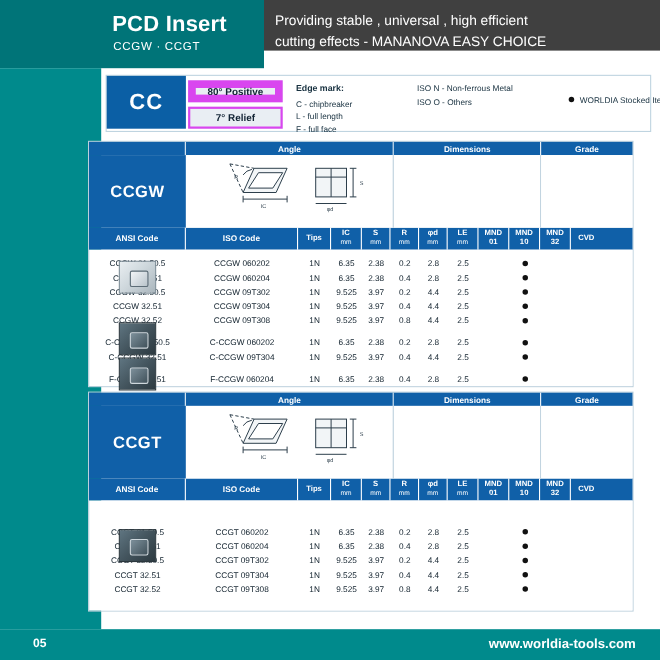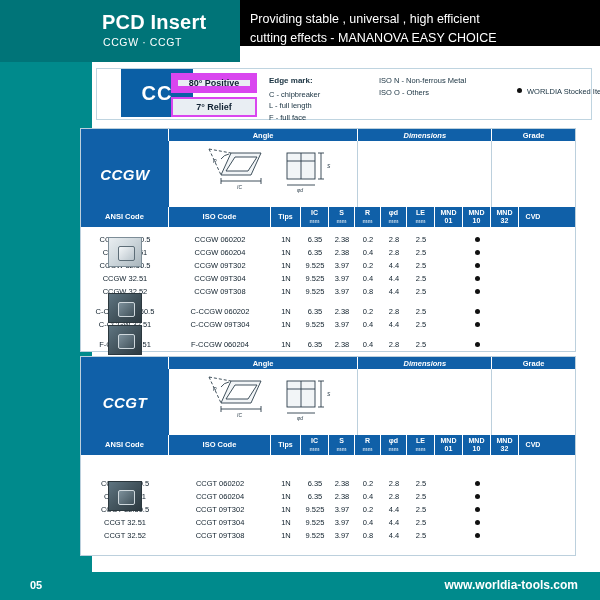--- a/index.html
+++ b/index.html
@@ -13,21 +13,21 @@
     overflow:hidden;
   }
   .page {
     position:relative;
     width:600px; height:600px;
     background:#ffffff;
   }
   
   .header {
     position:absolute; left:0; top:0; width:600px; height:46px;
-    background:#000000;
+    background:#404040;
   }
   .header-left {
     position:absolute; left:0; top:0; width:240px; height:62px;
     background:#007478;
   }
   .title-main {
     position:absolute; left:102px; top:11px;
     color:#ffffff; font-size:20px; font-weight:bold; letter-spacing:0.2px;
   }
   .title-sub {
@@ -57,21 +57,21 @@
   }
   
   .info-strip {
     position:absolute; left:96px; top:68px; width:496px; height:52px;
     border:1px solid #bfd4e0; background:#ffffff;
   }
   .cc-badge {
     position:absolute; left:0px; top:0px; width:72px; height:48px;
     background:#0b5fa5; color:#fff;
     display:flex; align-items:center; justify-content:center;
-    font-size:20px; font-weight:bold; letter-spacing:1px;margin-left:24px;
+    font-size:20px; font-weight:bold; letter-spacing:1px;
   }
   .cc-angle {
     position:absolute; left:74px; top:4px; width:86px; height:20px;
     background:#e9eef3; border:7px solid #d946ef;
     display:flex; align-items:center; justify-content:center;
     font-size:9px; font-weight:bold; color:#123;
   }
   .cc-relief {
     position:absolute; left:74px; top:28px; width:86px; height:20px;
     background:#e9eef3; border:2px solid #d946ef;
@@ -92,23 +92,23 @@
   .tbl-ccgw { top:128px; }
   .tbl-ccgt { top:356px; }
   .thead-row1 { display:flex; height:12px; }
   .thead-row1 .cell {
     background:#1060a8; color:#fff; font-size:7.5px; font-weight:bold;
     display:flex; align-items:center; justify-content:center;
     border-right:1px solid #ffffff;
   }
   .group-left { width:88px; background:#1060a8 !important; }
   .group-angle { width:190px; }
-  .group-dim { width:134px;font-style:italic; }
+  .group-dim { width:134px; }
   .group-grade { width:83px; border-right:none !important; }
-  .code-band { display:flex;font-style:italic; }
+  .code-band { display:flex; }
   .code-left {
     width:88px; background:#1060a8; color:#fff;
     display:flex; align-items:center; justify-content:center;
     font-size:15px; font-weight:bold; letter-spacing:0.5px;
   }
   .diagram-area {
     width:190px; height:66px; background:#ffffff; position:relative;
     border-right:1px solid #bcd0dd;
   }
   .dim-blank { width:134px; background:#fff; border-right:1px solid #bcd0dd; }

